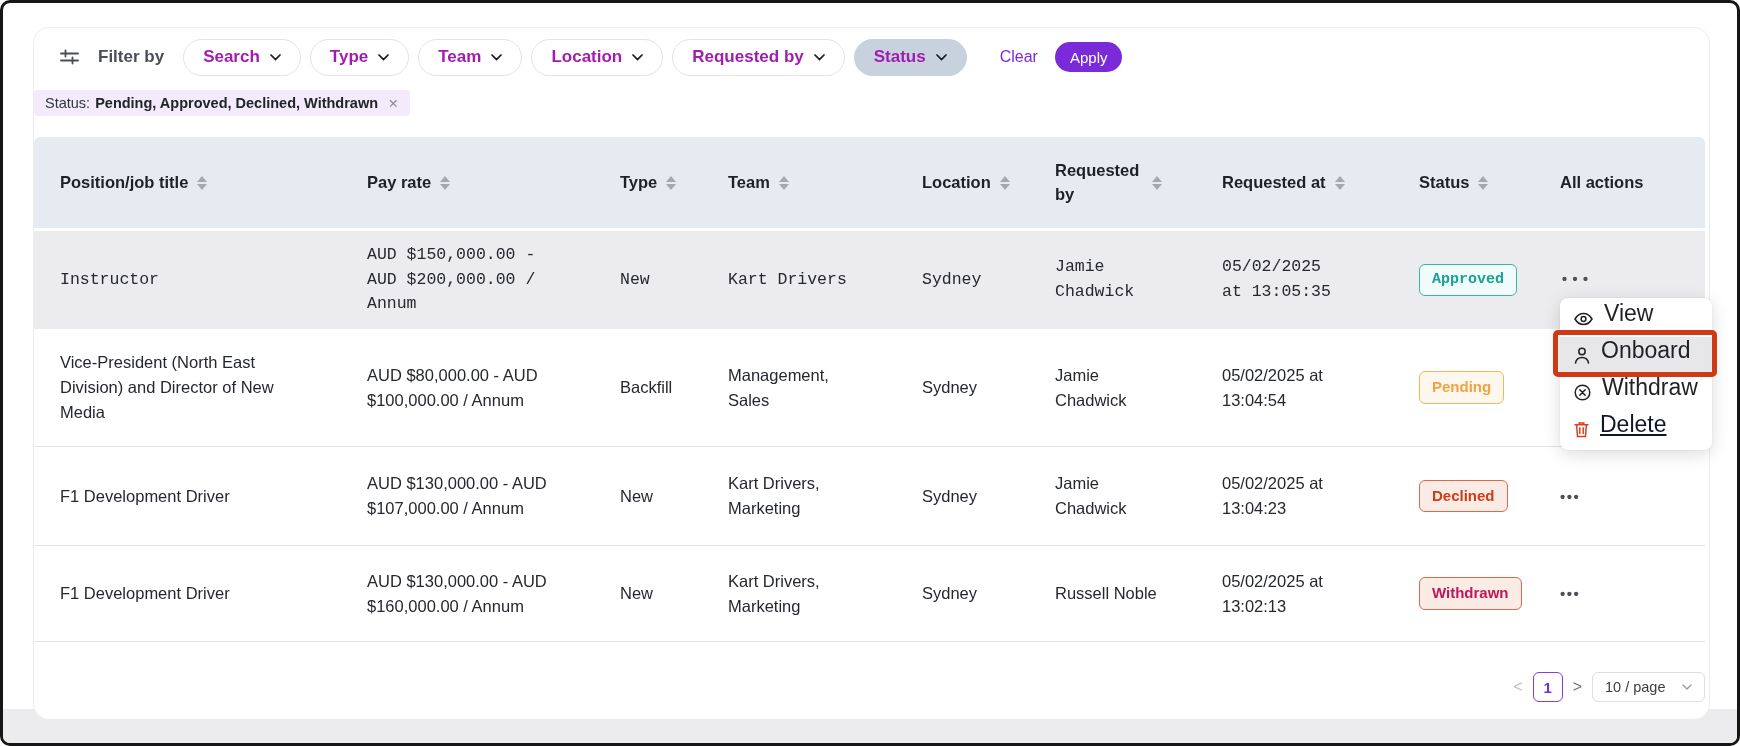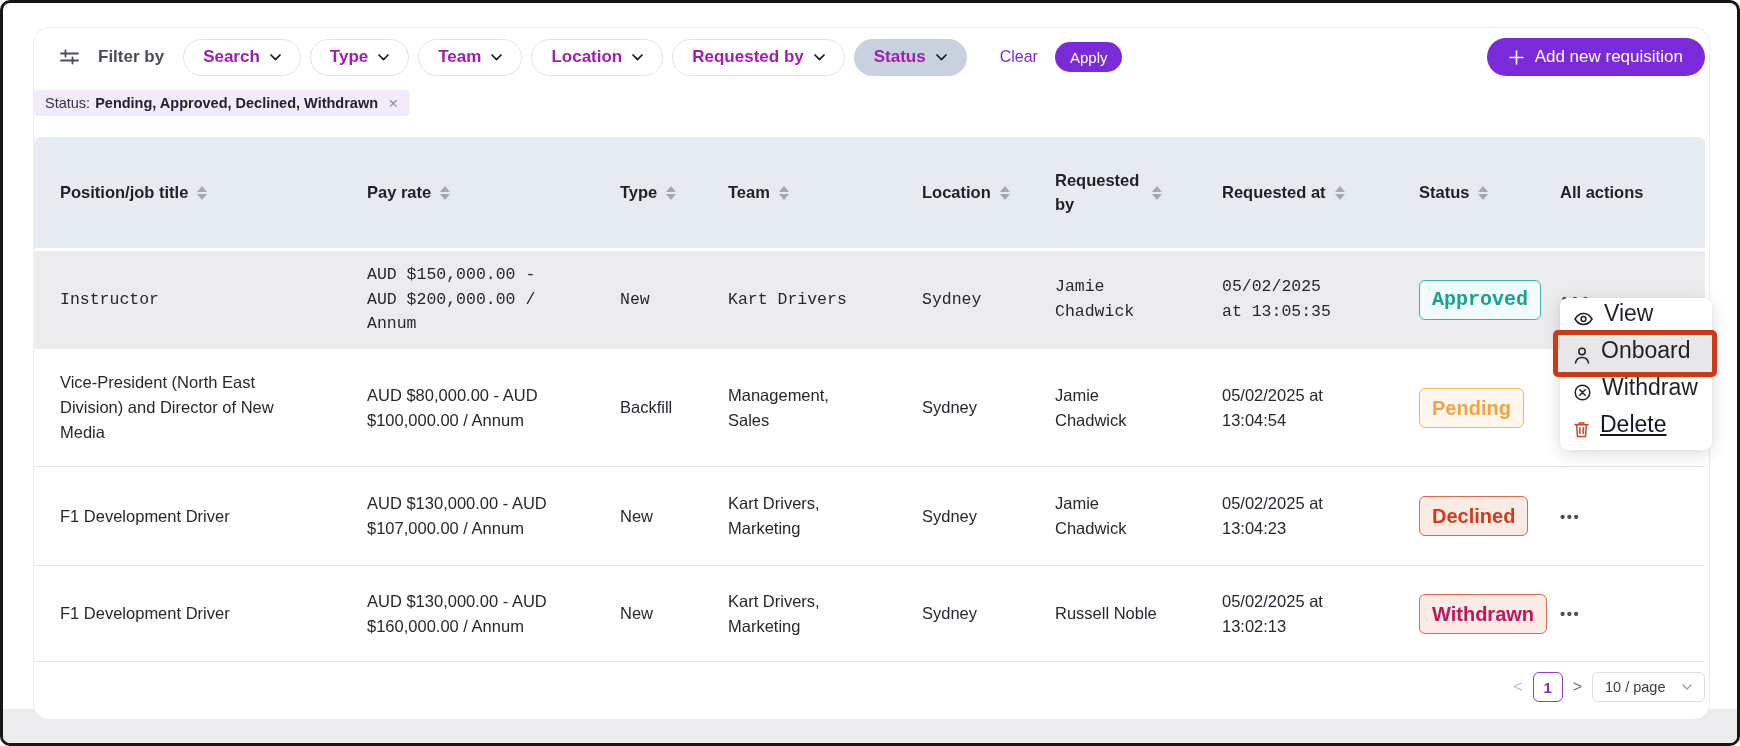--- a/index.html
+++ b/index.html
@@ -47,40 +47,40 @@
   .chip b { font-weight:700; margin-left:5px; color:#222428; }
   .chip .chip-close { margin-left:10px; color:#8a8d93; font-size:12.5px; cursor:pointer; }
 
   
   .table { position:absolute; left:0; top:109px; width:1671px; }
   .trow {
     display:grid;
     grid-template-columns:307px 253px 108px 194px 133px 167px 197px 141px 1fr;
     padding-left:26px; align-items:center;
   }
-  .thead { background:#e6eaf1; border-radius:6px 6px 0 0; height:114px; border-bottom:3px solid #fff; }
+  .thead { background:#e6eaf1; border-radius:6px 6px 0 0; height:94px; border-bottom:3px solid #fff; }
   .th { display:flex; align-items:center; gap:9px; font-size:16.5px; font-weight:700; color:#1e2126; padding-right:14px; }
   .th .hw { line-height:1.4; }
   .th-reqby .hw { max-width:88px; }
   .sort { flex:0 0 auto; display:flex; flex-direction:column; gap:2px; cursor:pointer; }
   .cell { font-size:16.5px; color:#25282e; line-height:1.5; padding-right:14px; }
   .cell .txt { display:inline-block; }
   .c-pos .txt { max-width:245px; }
   .c-pay .txt { max-width:205px; }
   .c-team .txt { max-width:140px; }
   .c-reqby .txt { max-width:118px; }
   .c-reqat .txt { max-width:128px; }
   .r1 { background:#ececee; height:98px;font-family:Liberation Mono, monospace; }
   .r2 { height:118px; border-bottom:1px solid #e3e3e6; }
   .r3 { height:99px; border-bottom:1px solid #e3e3e6; }
   .r4 { height:96px; border-bottom:1px solid #e3e3e6; }
 
   [data-name="status-badge"] {
     display:inline-block; padding:4px 12px; border-radius:6px;
-    font-size:20px; font-weight:700; border:1.5px solid; white-space:nowrap;
+    font-size:15px; font-weight:700; border:1.5px solid; white-space:nowrap;
   }
   .badge-approved  { color:#17a294; border-color:#3cb5a7; background:#f1fbf9; }
   .badge-pending   { color:#f2a341; border-color:#f5b55f; background:#fef7ed; }
   .badge-declined  { color:#ce3c1b; border-color:#db6a4b; background:#faebe5; }
   .badge-withdrawn { color:#be185d; border-color:#db6a4b; background:#faebe5;text-align:center; }
 
   .ellipsis-btn {
     background:none; border:none; cursor:pointer; font-family:inherit;
     color:#4e5156; font-size:15px; font-weight:700; letter-spacing:1.5px; padding:2px 0;
   }
@@ -187,28 +187,20 @@
       <span class="mi-icon" data-name="chevron-down-icon">
           <svg width="11" height="7" viewBox="0 0 11 7" fill="none" stroke="#17191d" stroke-width="1.7" stroke-linecap="round">
             <path d="M1 1l4.5 4.5L10 1"></path>
           </svg>
         </span>
     </div>
 
     <a class="clear-link" data-name="clear-filters-link">Clear</a>
     <button class="apply-btn" data-name="apply-filters-button">Apply</button>
 
-    <button class="add-btn" data-name="add-new-requisition-button">
-      <span class="mi-icon" data-name="plus-icon">
-        <svg width="15" height="15" viewBox="0 0 15 15" fill="none" stroke="#fff" stroke-width="1.6" stroke-linecap="round">
-            <path d="M7.5 1v13M1 7.5h13"></path>
-          </svg>
-      </span>
-      <span>Add new requisition</span>
-    </button>
   </div>
 
   <div class="chip" data-name="active-filter-chip">
     <span data-name="chip-prefix">Status:</span>
     <b data-name="chip-values">Pending, Approved, Declined, Withdrawn</b>
     <span class="chip-close" data-name="chip-close-icon">✕</span>
   </div>
 
   <div class="table" data-name="requisitions-table">
 

